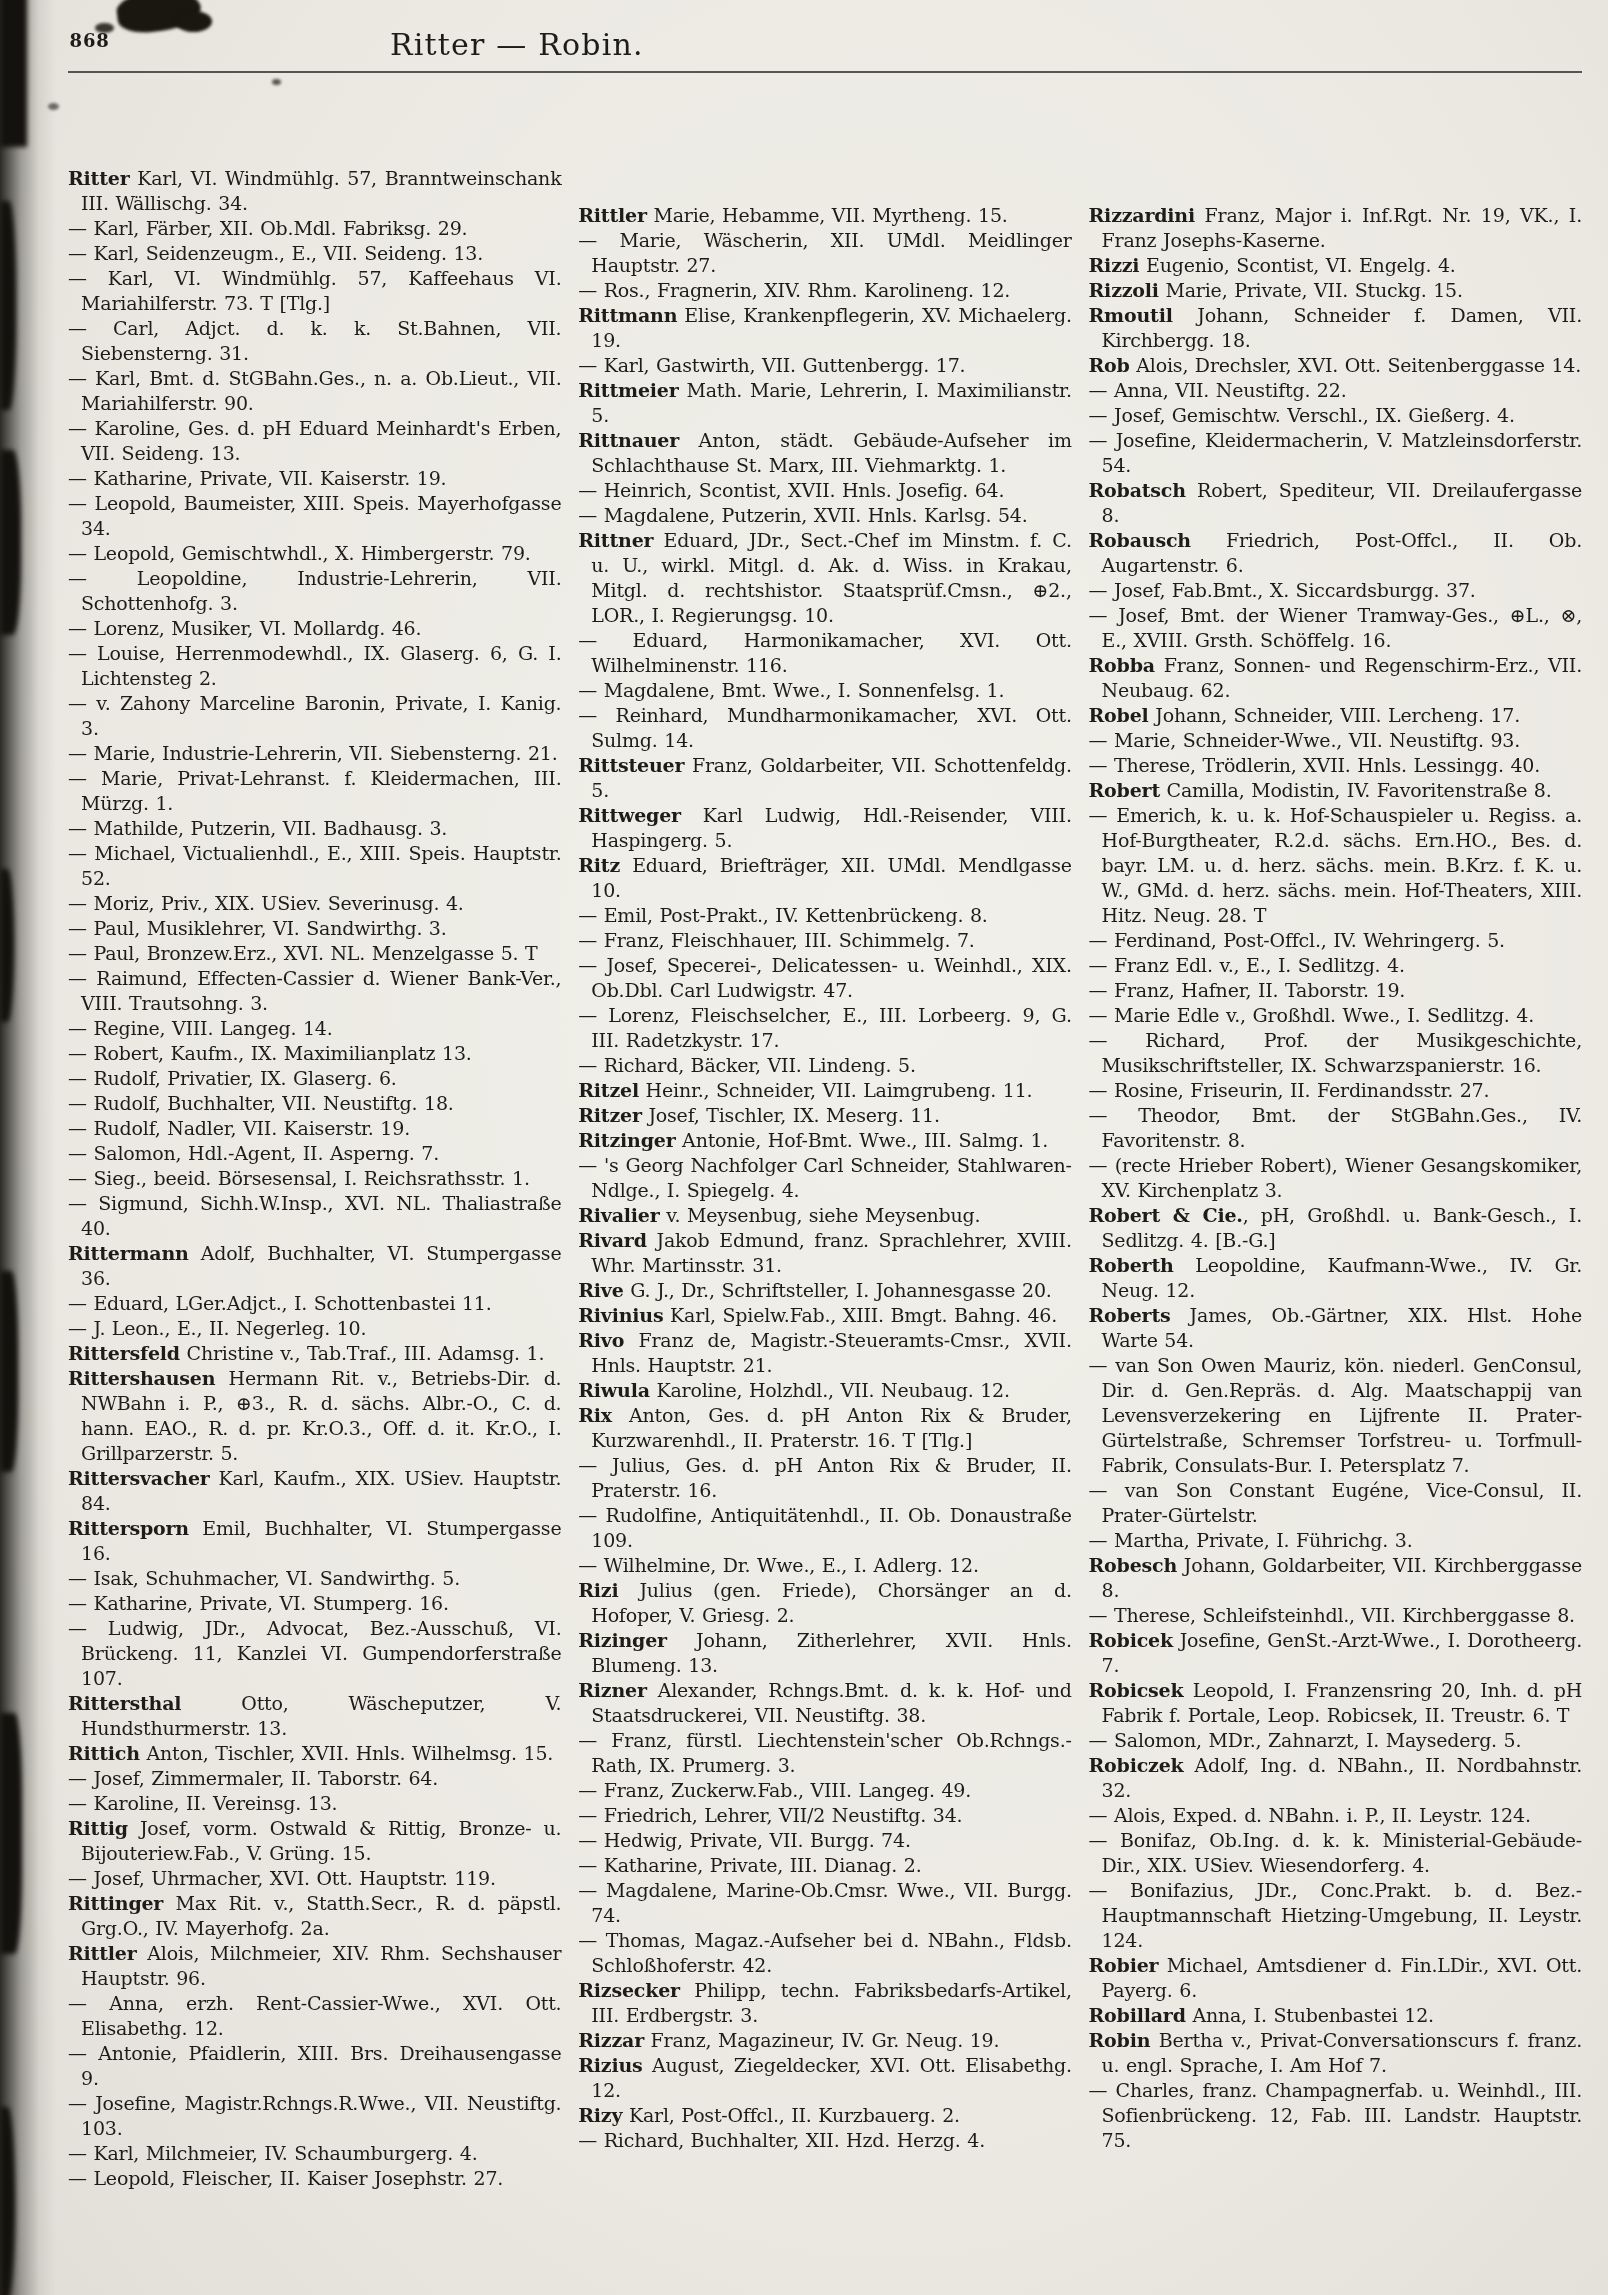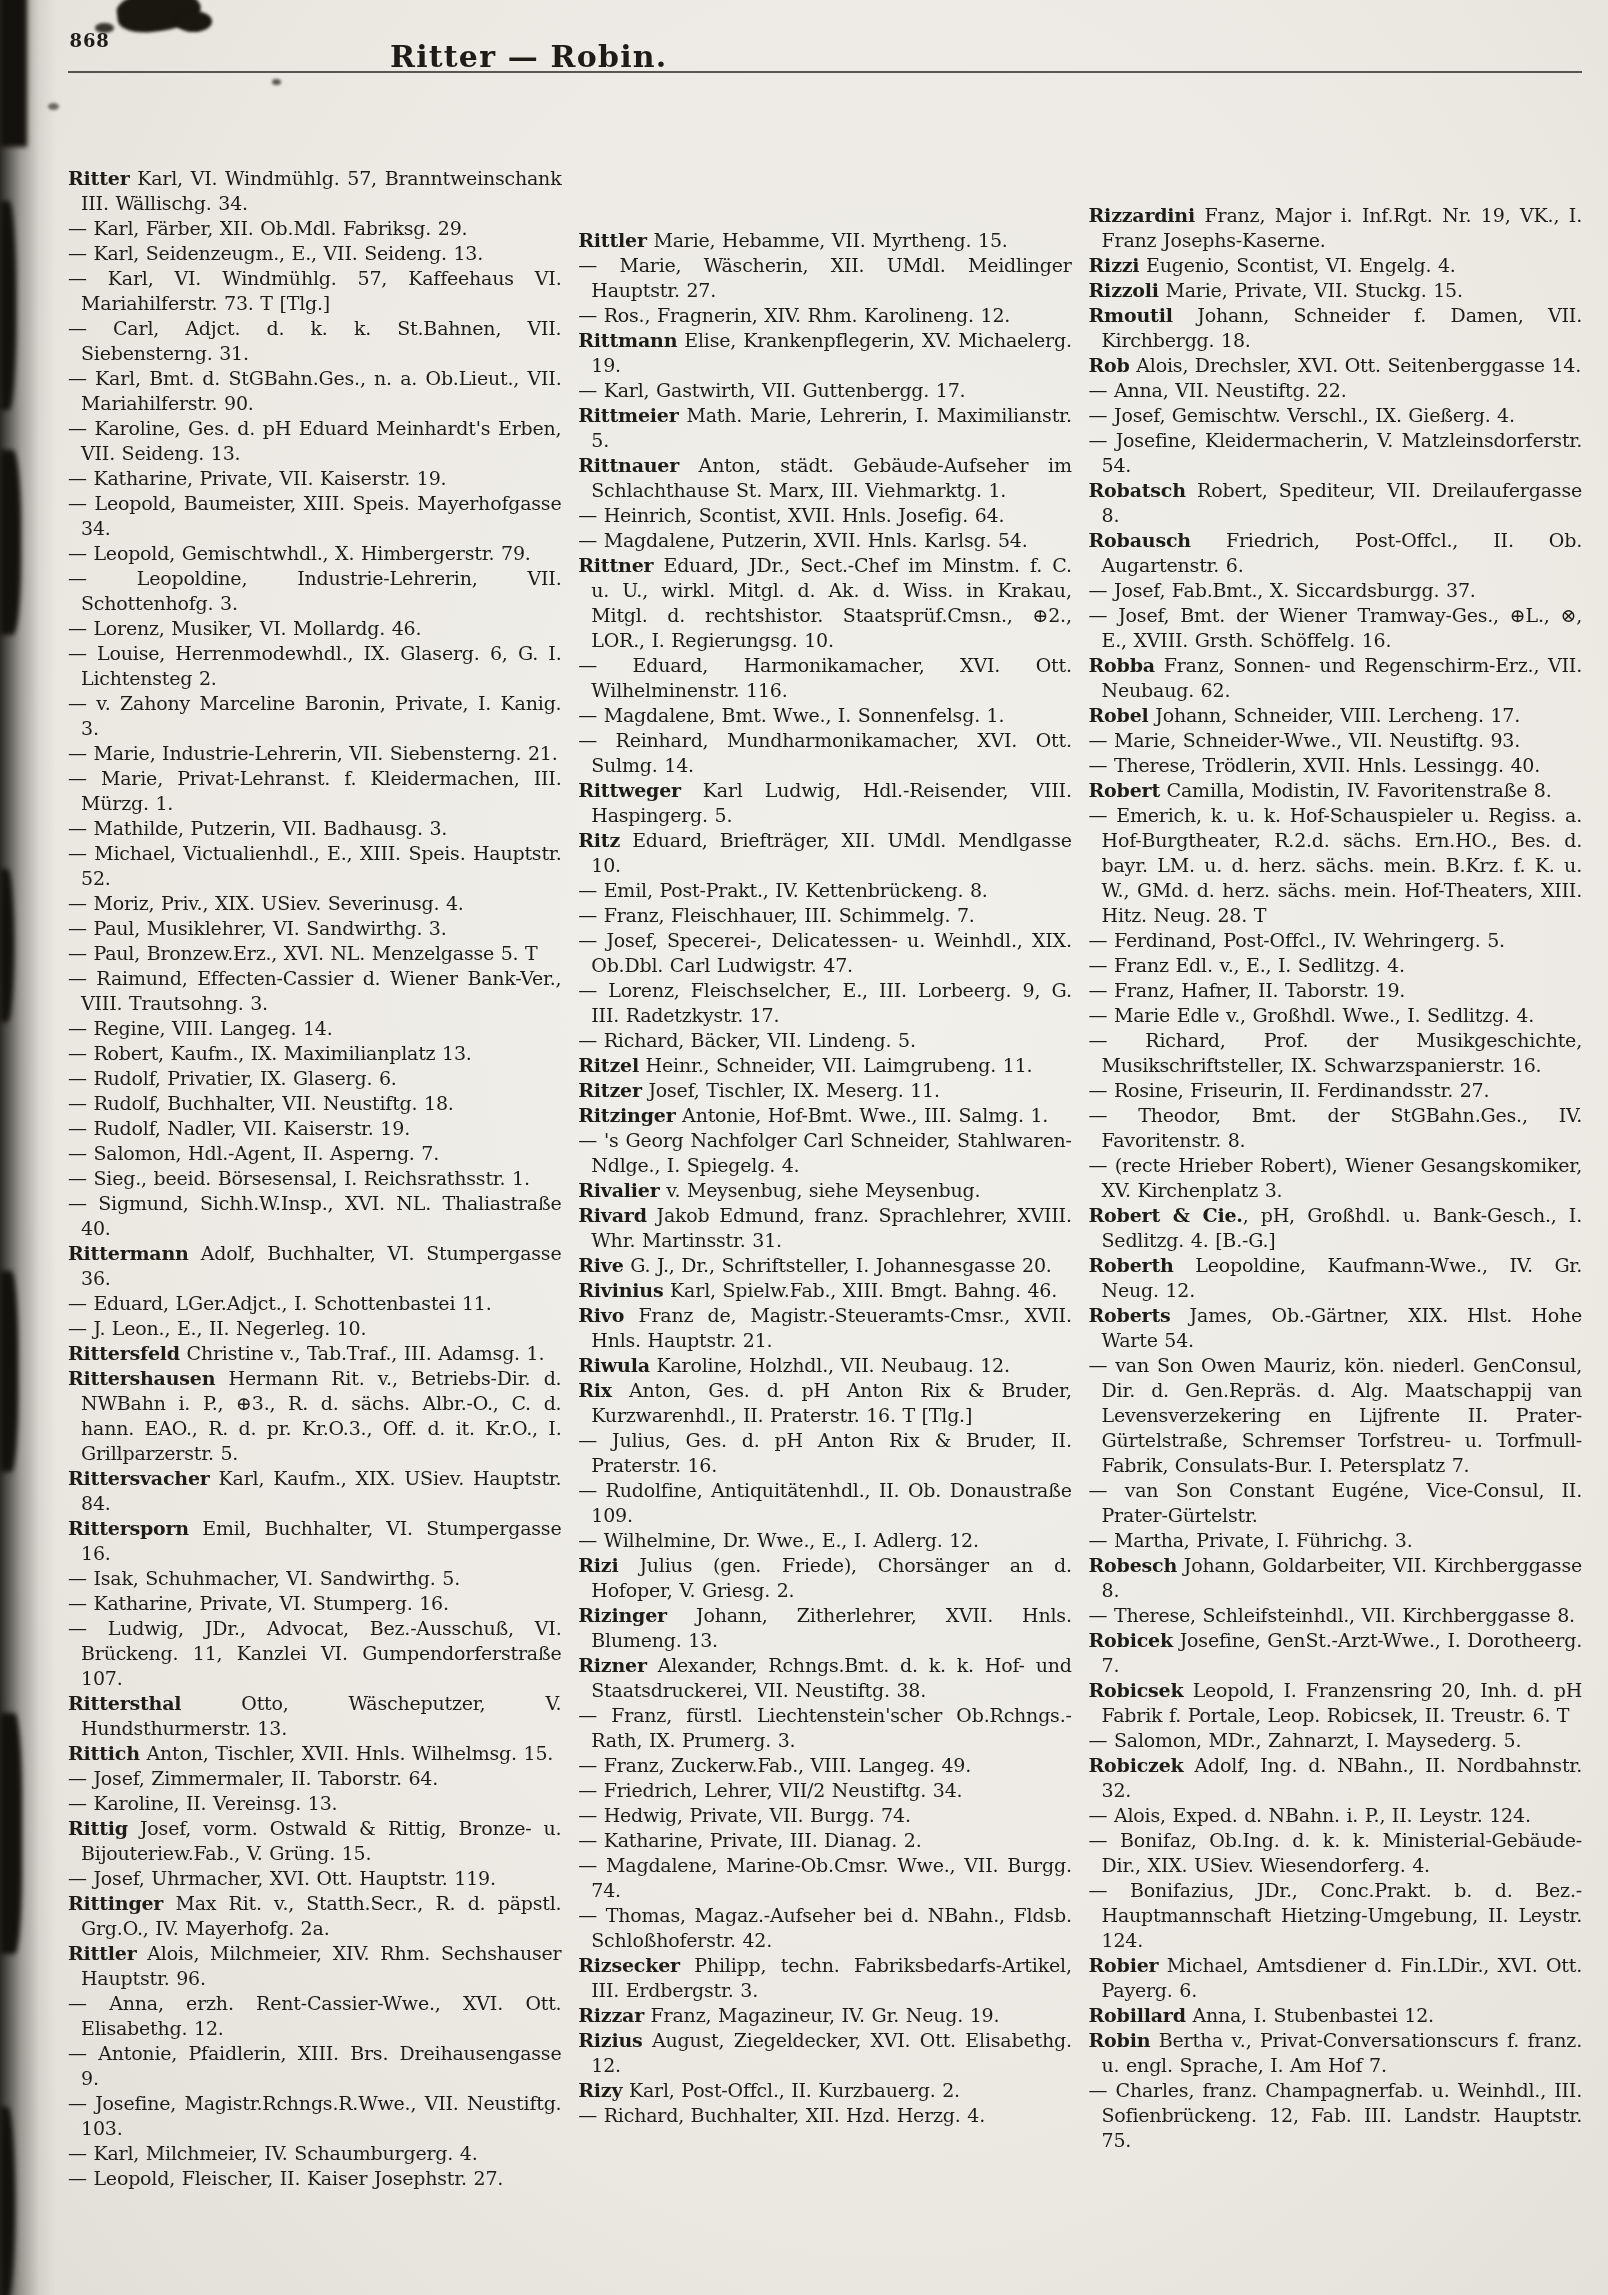--- a/index.html
+++ b/index.html
@@ -32,22 +32,22 @@
   .stain-c{left:95px;top:22.5px;width:19.3px;height:10.5px;border-radius:50%;opacity:.85;}
   .stain-d{left:272px;top:79px;width:8.8px;height:6.4px;border-radius:50%;opacity:.7;}
   .stain-e{left:48px;top:103px;width:11.3px;height:7.2px;border-radius:50%;opacity:.6;}
 
   .page-header{position:absolute;top:27px;left:68px;right:27px;height:39px;}
   .page-number{
     position:absolute;left:1.6px;top:3.2px;
     font-size:18px;font-weight:700;letter-spacing:0.8px;
   }
   .running-title{
-    position:absolute;left:322px;top:12px;
-    font-size:30px;font-weight:700;letter-spacing:1.2px;
+    position:absolute;left:322px;top:0;
+    font-size:30px;font-weight:400;letter-spacing:1.2px;
   }
   .header-rule{position:absolute;top:71px;left:68px;right:27px;height:1.6px;background:#24231d;opacity:.75;}
 
   .columns{
     position:absolute;left:68px;right:27px;top:82px;bottom:21px;
     display:flex;align-items:center;
   }
   .column{flex:1 1 0;min-width:0;}
   .col-rule{width:0.8px;background:#33322c;margin:0 8px;opacity:.75;}
 
@@ -150,20 +150,21 @@
         <p class="entry"><b>Rittmann</b> Elise, Krankenpflegerin, XV. Michaelerg. 19.</p>
         <p class="entry">— Karl, Gastwirth, VII. Guttenbergg. 17.</p>
         <p class="entry"><b>Rittmeier</b> Math. Marie, Lehrerin, I. Maximilianstr. 5.</p>
         <p class="entry"><b>Rittnauer</b> Anton, städt. Gebäude-Aufseher im Schlachthause St. Marx, III. Viehmarktg. 1.</p>
         <p class="entry">— Heinrich, Scontist, XVII. Hnls. Josefig. 64.</p>
         <p class="entry">— Magdalene, Putzerin, XVII. Hnls. Karlsg. 54.</p>
         <p class="entry"><b>Rittner</b> Eduard, JDr., Sect.-Chef im Minstm. f. C. u. U., wirkl. Mitgl. d. Ak. d. Wiss. in Krakau, Mitgl. d. rechtshistor. Staatsprüf.Cmsn., ⊕2., LOR., I. Regierungsg. 10.</p>
         <p class="entry">— Eduard, Harmonikamacher, XVI. Ott. Wilhelminenstr. 116.</p>
         <p class="entry">— Magdalene, Bmt. Wwe., I. Sonnenfelsg. 1.</p>
         <p class="entry">— Reinhard, Mundharmonikamacher, XVI. Ott. Sulmg. 14.</p>
+        <p class="entry"><b>Rittsteuer</b> Franz, Goldarbeiter, VII. Schottenfeldg. 5.</p>
         <p class="entry"><b>Rittweger</b> Karl Ludwig, Hdl.-Reisender, VIII. Haspingerg. 5.</p>
         <p class="entry"><b>Ritz</b> Eduard, Briefträger, XII. UMdl. Mendlgasse 10.</p>
         <p class="entry">— Emil, Post-Prakt., IV. Kettenbrückeng. 8.</p>
         <p class="entry">— Franz, Fleischhauer, III. Schimmelg. 7.</p>
         <p class="entry">— Josef, Specerei-, Delicatessen- u. Weinhdl., XIX. Ob.Dbl. Carl Ludwigstr. 47.</p>
         <p class="entry">— Lorenz, Fleischselcher, E., III. Lorbeerg. 9, G. III. Radetzkystr. 17.</p>
         <p class="entry">— Richard, Bäcker, VII. Lindeng. 5.</p>
         <p class="entry"><b>Ritzel</b> Heinr., Schneider, VII. Laimgrubeng. 11.</p>
         <p class="entry"><b>Ritzer</b> Josef, Tischler, IX. Meserg. 11.</p>
         <p class="entry"><b>Ritzinger</b> Antonie, Hof-Bmt. Wwe., III. Salmg. 1.</p>

